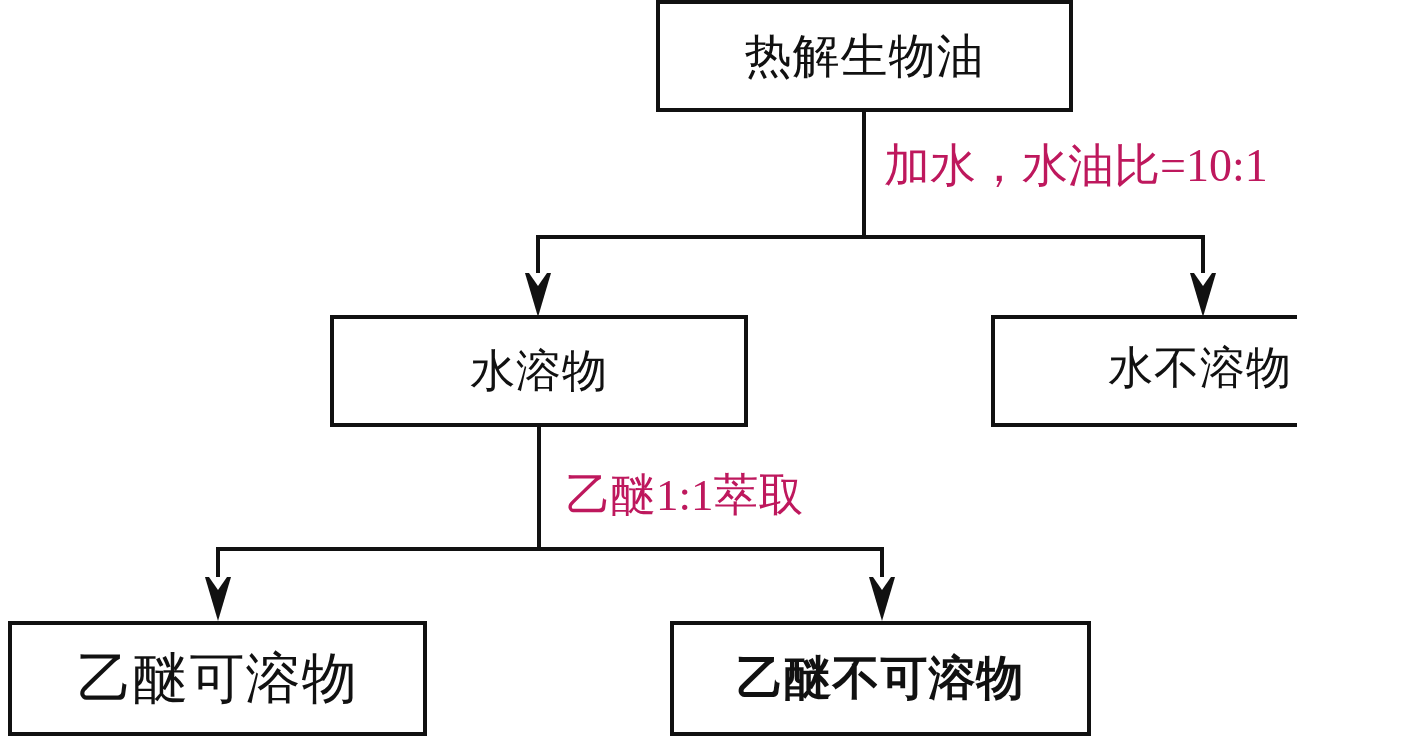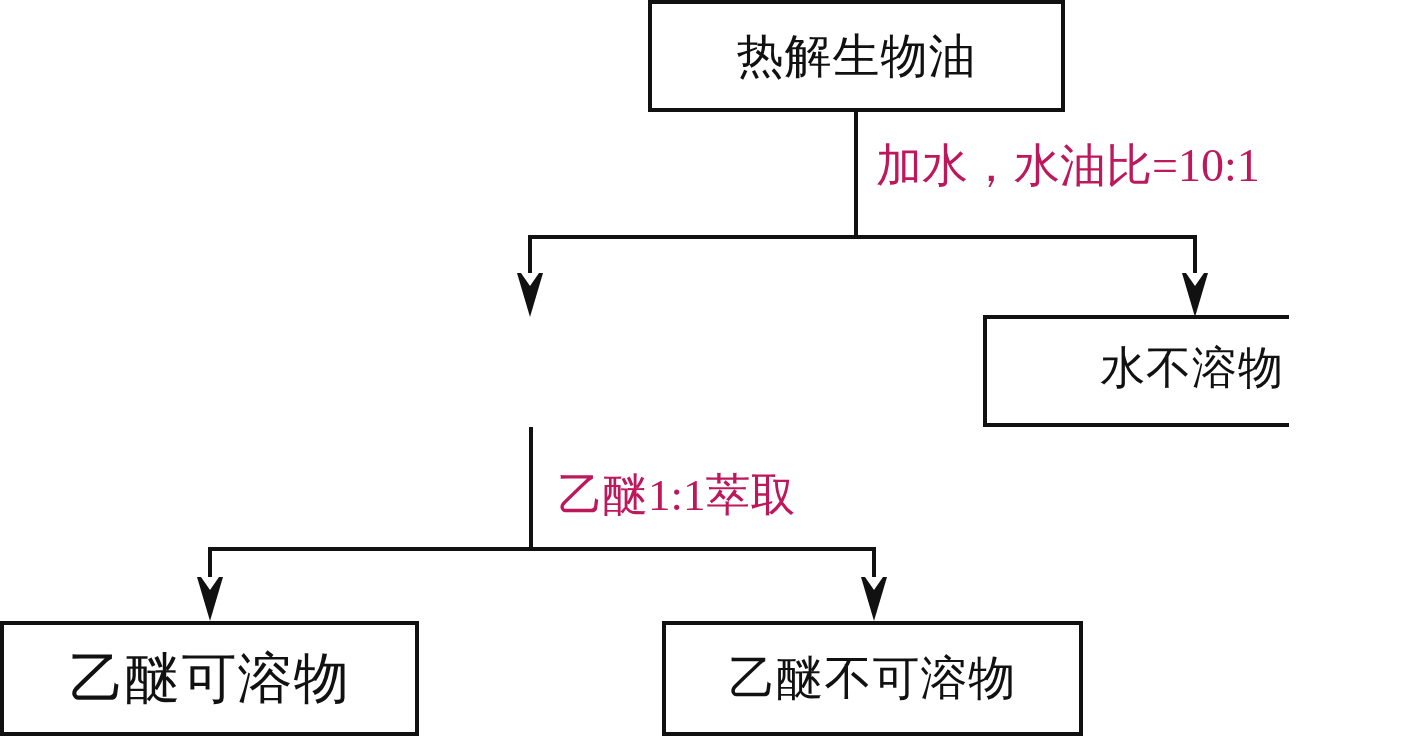--- a/index.html
+++ b/index.html
@@ -10,20 +10,21 @@
   }
   body {
     font-family: "Liberation Serif", "DejaVu Serif", serif;
   }
   #canvas {
     position: relative;
     width: 1289px;
     height: 736px;
     background: #ffffff;
     overflow: hidden;
+    margin-left: 8px;
   }
   .node {
     position: absolute;
     box-sizing: border-box;
     border: 4px solid #111111;
     background: #ffffff;
     display: flex;
     align-items: center;
     justify-content: center;
     color: #111111;
@@ -51,21 +52,21 @@
   #node-water-insoluble .node-label { font-size: 45px; }
 
   #node-ether-soluble {
     left: 0px;    top: 621px;  width: 419px; height: 115px;
   }
   #node-ether-soluble .node-label { font-size: 55px; }
 
   #node-ether-insoluble {
     left: 662px;  top: 621px;  width: 421px; height: 115px;
   }
-  #node-ether-insoluble .node-label { font-size: 47px; }
+  #node-ether-insoluble .node-label { font-size: 47px; font-weight: bold; }
 
   
   .vline {
     position: absolute;
     width: 4px;
     background: #111111;
   }
   .hline {
     position: absolute;
     height: 4px;
@@ -120,20 +121,23 @@
   <div class="hline" id="edge-split-bar-1" style="left:528px; top:235px; width:669px;"></div>
 
   <div class="vline" id="edge-drop-left-1" style="left:528px; top:235px; height:42px;"></div>
   <div class="arrowhead" id="arrow-water-soluble" style="left:517px; top:273px;"></div>
 
   <div class="vline" id="edge-drop-right-1" style="left:1193px; top:235px; height:42px;"></div>
   <div class="arrowhead" id="arrow-water-insoluble" style="left:1182px; top:273px;"></div>
 
   <div class="edge-label" id="label-add-water">加水，水油比=10:1</div>
 
+  <div class="node" id="node-water-soluble">
+    <span class="node-label">水溶物</span>
+  </div>
 
   <div class="node" id="node-water-insoluble">
     <span class="node-label">水不溶物</span>
   </div>
 
   <div class="vline" id="edge-water-soluble-stem" style="left:529px; top:427px; height:122px;"></div>
 
   <div class="hline" id="edge-split-bar-2" style="left:208px; top:547px; width:668px;"></div>
 
   <div class="vline" id="edge-drop-left-2" style="left:208px; top:547px; height:34px;"></div>

